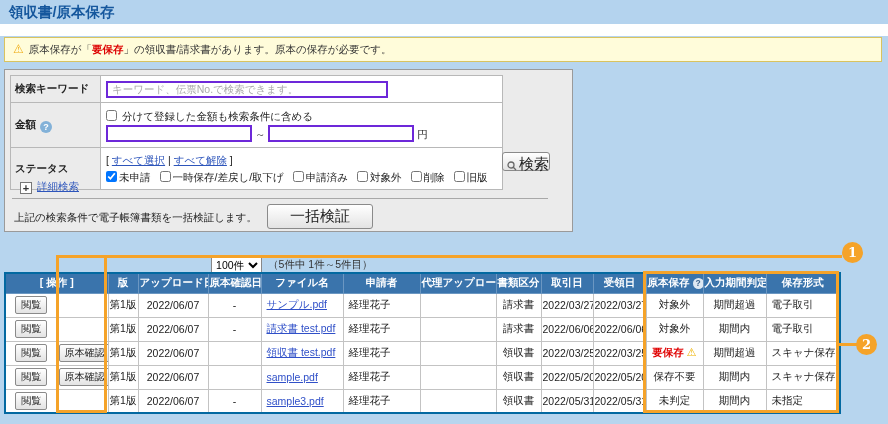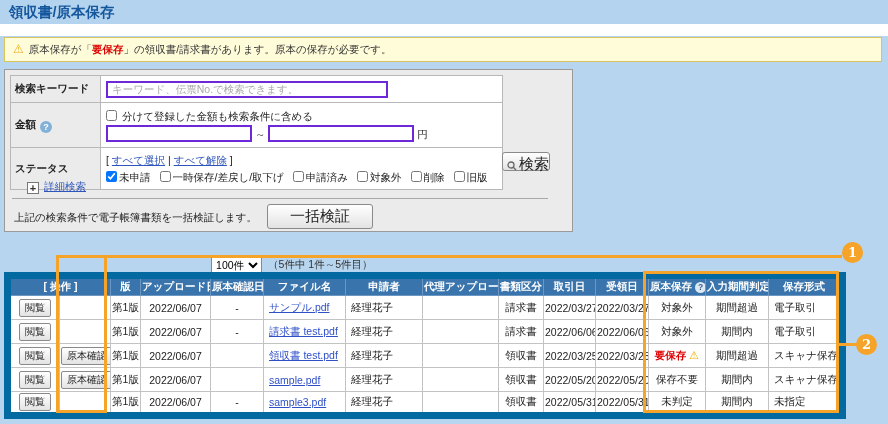--- a/index.html
+++ b/index.html
@@ -65,21 +65,21 @@
     text-align: center; font-weight: bold; margin-left: 4px; vertical-align: -2px;
   }
   .btn {
     display: inline-block; border: 1px solid #8a8a8a; border-radius: 3px;
     background: linear-gradient(#ffffff, #e3e3e3);
     font-size: 15px; color: #222; padding: 2px 8px; cursor: pointer;
     font-family: inherit; text-align: center; white-space: nowrap;
   }
   .search-btn { left: 497px; top: 82px; width: 48px; height: 19px; padding: 2px 4px; }
   .search-btn svg { vertical-align: -2px; margin-right: 2px; }
-  .adv-row { left: 22px; top: 110px; font-size: 10.5px; }
+  .adv-row { left: 15px; top: 110px; font-size: 10.5px; }
   .plus-box {
     display: inline-block; width: 12px; height: 12px; border: 1px solid #777;
     background: #fdfdfd; color: #333; font-size: 11px; line-height: 10px;
     text-align: center; font-weight: bold; margin-right: 5px; vertical-align: -2px;
   }
   .divider { left: 7px; top: 128px; width: 536px; height: 1px; background: #a8a8a8; }
   .verify-row { left: 9px; top: 134px; font-size: 10.5px; line-height: 22px; white-space: nowrap; }
   .verify-row .btn { margin-left: 10px; padding: 2px 22px; }
   
   .pagination {
@@ -88,21 +88,21 @@
   }
   .pagination .navpart { margin-right: 4px; cursor: pointer; margin-top: 36px; }
   .pagination select {
     height: 18px; font-size: 10.5px; margin: 0 6px; border: 1px solid #888;
     background: #fff; font-family: inherit;
   }
   .pagination .range { color: #333; }
   .doc-table {
     left: 4px; top: 272px;
     border-collapse: collapse; table-layout: fixed; width: 835px;
-    background: #ffffff; border: 7px solid #0369a1;
+    background: #ffffff; border: 2px solid #0369a1;
   }
   .doc-table th {
     background: #3a74ac; color: #ffffff; font-size: 10.5px; font-weight: bold;
     height: 20px; padding: 0 1px; border-right: 1px solid #6b97c2;
     border-bottom: 1px solid #6b97c2; white-space: nowrap; overflow: hidden; text-align: center;
   }
   .doc-table td {
     border: 1px solid #c3c3c3; font-size: 10.5px; height: 24px;
     padding: 0 5px; white-space: nowrap; overflow: hidden; color: #222;
     text-align: left; background: #fff;

